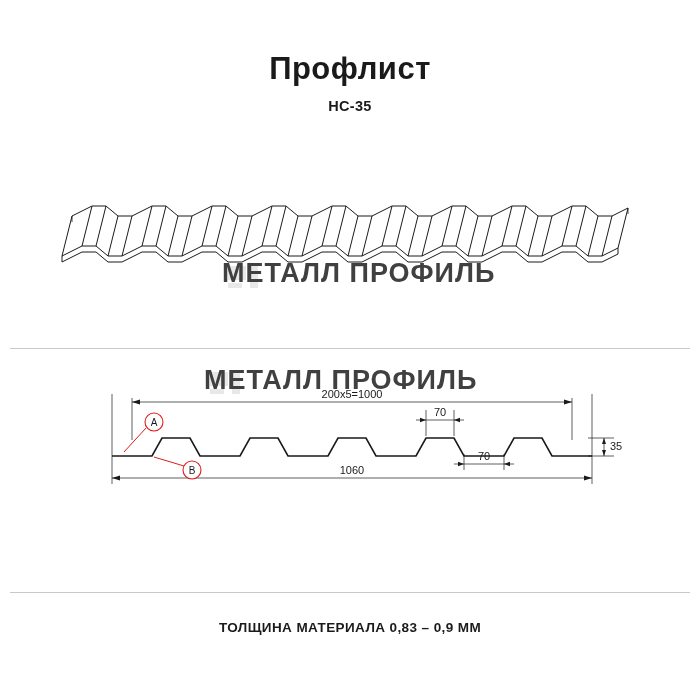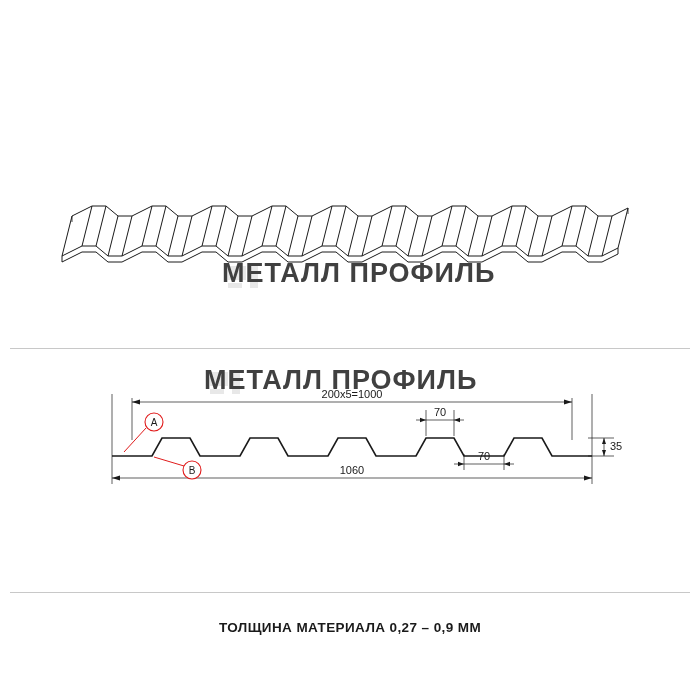--- a/index.html
+++ b/index.html
@@ -112,20 +112,24 @@
   text {
     font-family: "Liberation Sans", sans-serif;
     fill: #1a1a1a;
   }
 </style>
 </head>
 <body>
 
 <div class="page">
 
+  <div class="title-block">
+    <div class="main-title">Профлист</div>
+    <div class="sub-title">НС-35</div>
+  </div>
 
   <div class="divider top"></div>
 
   <div class="iso-area">
     <svg width="580" height="140" viewBox="0 0 580 140">
       <g fill="none" stroke="#1a1a1a" stroke-width="1" stroke-linejoin="round">
 
         <path d="M12,46 L32,36 L46,36 L58,46 L72,46 L92,36 L106,36 L118,46 L132,46 L152,36 L166,36 L178,46 L192,46 L212,36 L226,36 L238,46 L252,46 L272,36 L286,36 L298,46 L312,46 L332,36 L346,36 L358,46 L372,46 L392,36 L406,36 L418,46 L432,46 L452,36 L466,36 L478,46 L492,46 L512,36 L526,36 L538,46 L552,46 L568,38"></path>
 
         <path d="M2,86 L22,76 L36,76 L48,86 L62,86 L82,76 L96,76 L108,86 L122,86 L142,76 L156,76 L168,86 L182,86 L202,76 L216,76 L228,86 L242,86 L262,76 L276,76 L288,86 L302,86 L322,76 L336,76 L348,86 L362,86 L382,76 L396,76 L408,86 L422,86 L442,76 L456,76 L468,86 L482,86 L502,76 L516,76 L528,86 L542,86 L558,78"></path>
@@ -273,15 +277,15 @@
       <g>
         <circle cx="102" cy="90" r="9" fill="#ffffff" stroke="#e01b1b" stroke-width="1.1"></circle>
         <text x="102" y="94" text-anchor="middle" font-size="10" fill="#e01b1b">B</text>
         <path d="M94,86 L64,77" fill="none" stroke="#e01b1b" stroke-width="1"></path>
       </g>
     </svg>
   </div>
 
   <div class="divider bottom"></div>
 
-  <div class="footer-note">ТОЛЩИНА МАТЕРИАЛА 0,27 – 0,9 ММ</div>
+  <div class="footer-note">ТОЛЩИНА МАТЕРИАЛА 0,83 – 0,9 ММ</div>
 
 </div>
 
 </body></html>

